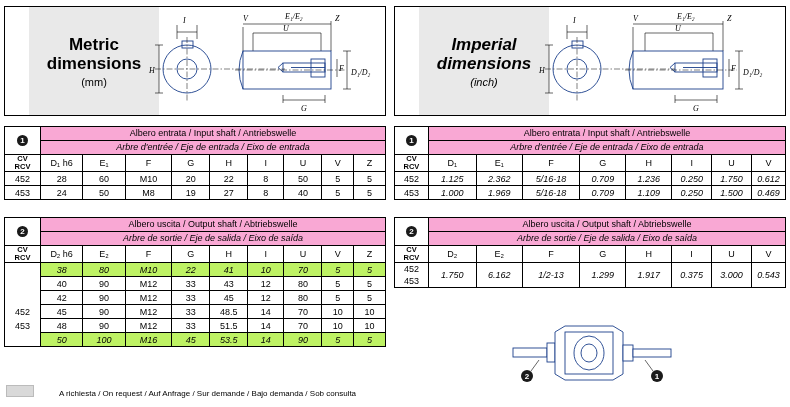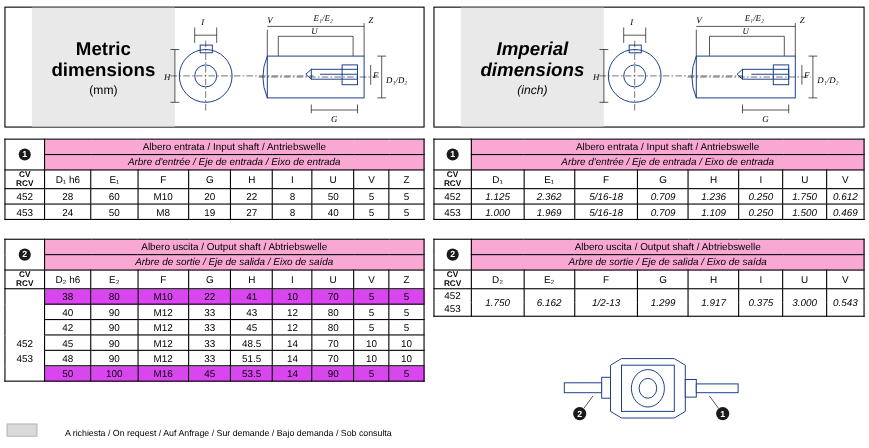--- a/index.html
+++ b/index.html
@@ -47,21 +47,21 @@
     width:22px;background:#ffffff;
   }
   .badge{
     display:inline-block;width:11px;height:11px;border-radius:50%;
     background:#1a1a1a;color:#fff;font-size:8px;line-height:11px;
     text-align:center;font-weight:bold;
   }
   .ttl{font-weight:bold;font-size:9px;line-height:11px;}
   .colhead td{font-weight:bold;background:#ffffff;height:15px;}
   .cv{font-weight:bold;font-size:7.5px;line-height:8px;}
-  .gray{background:#d946ef;}
+  .gray{background:#bef264;font-style:italic;}
   .ital td{font-style:italic;}
   .ital-cell{font-style:italic;}
   .rowlbl{font-weight:bold;}
 
   
   .foot{
     position:absolute;left:6px;top:385px;font-size:8px;
   }
   .foot .sw{
     display:inline-block;width:26px;height:10px;background:#d9d9d9;

